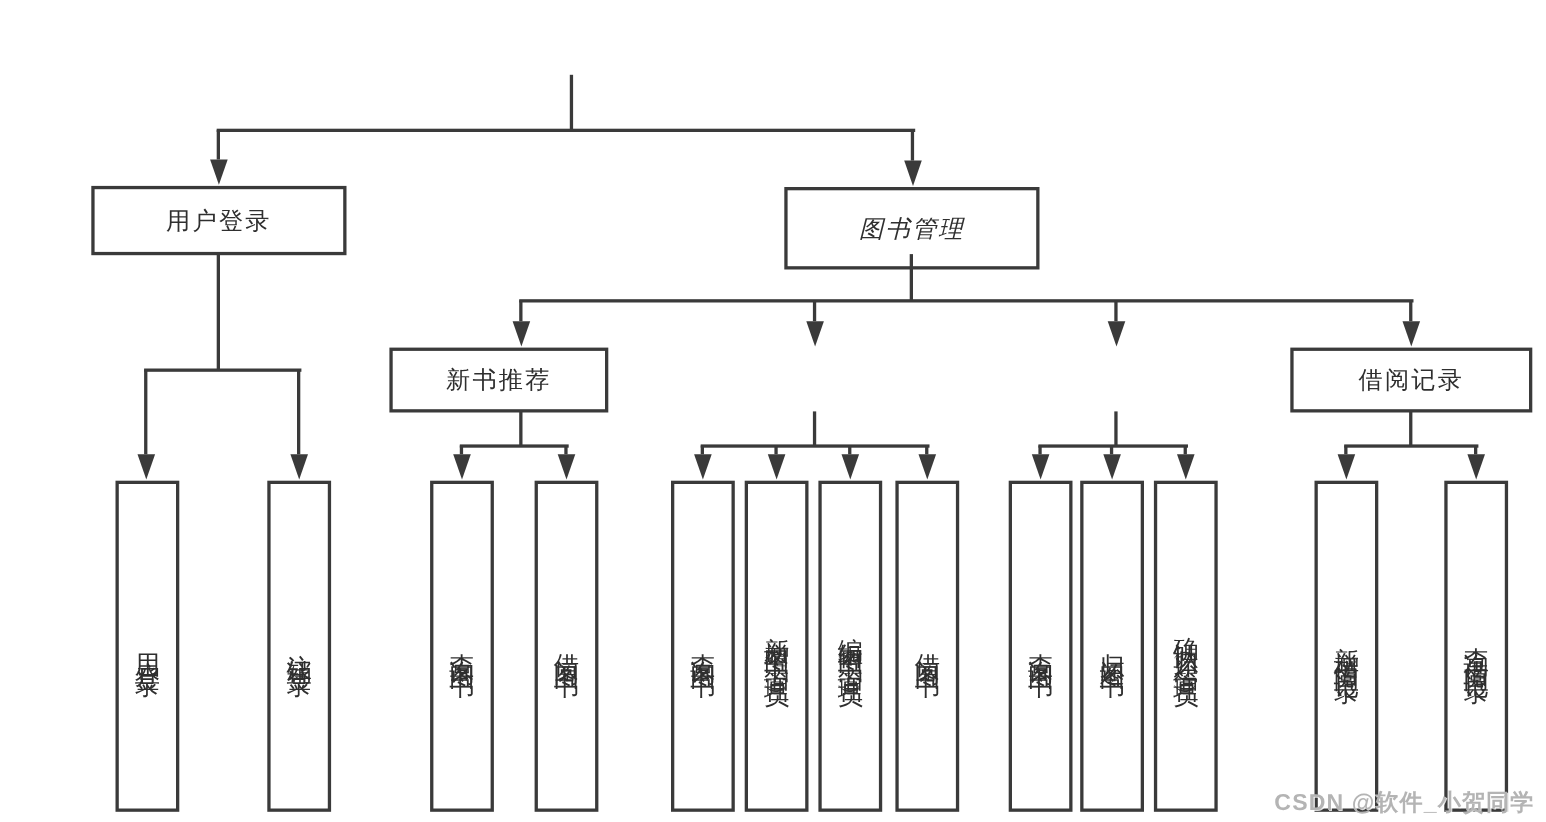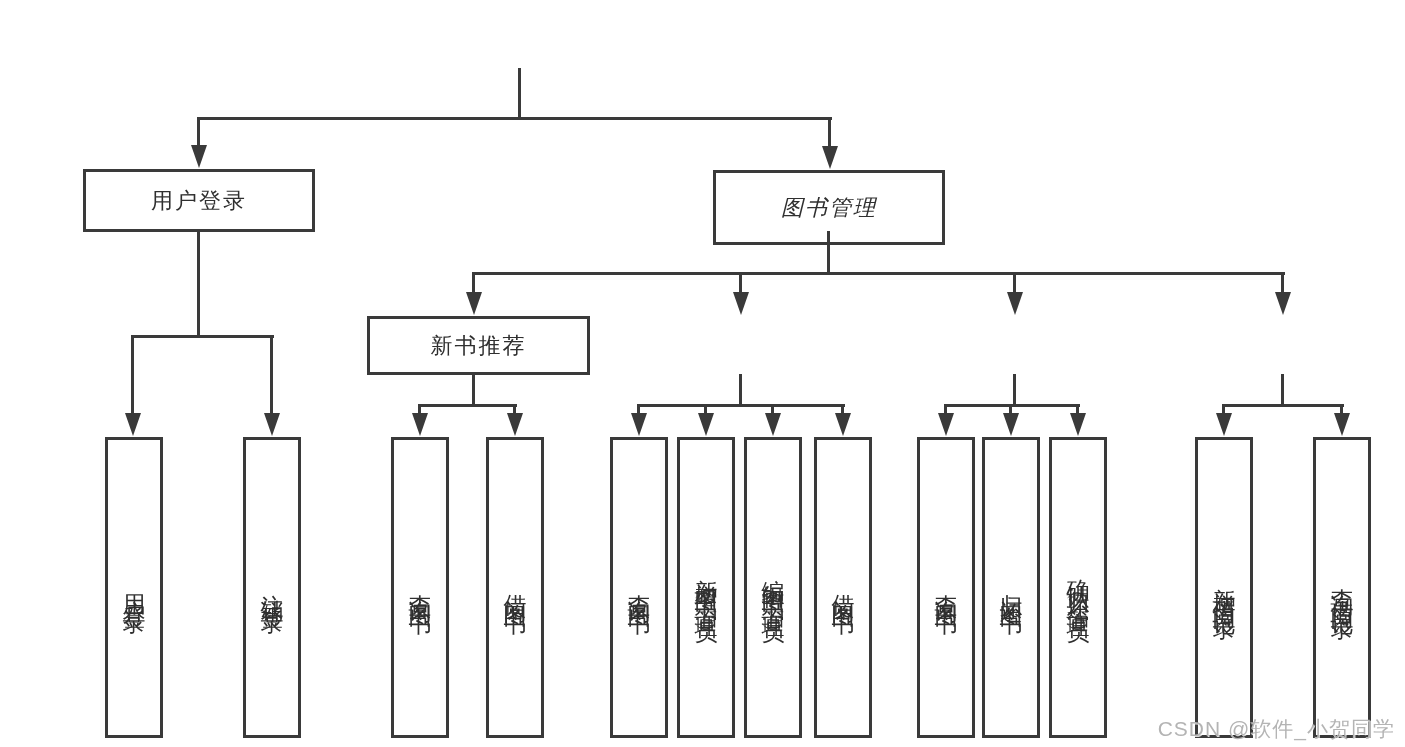--- a/index.html
+++ b/index.html
@@ -49,20 +49,21 @@
     border-top: 23px solid #3a3a3a;
   }
   .watermark {
     position: absolute;
     right: 10px;
     bottom: 4px;
     font-size: 21px;
     letter-spacing: 1px;
     color: #b4b4b4;
     text-shadow: 1px 1px 0 rgba(255,255,255,0.8);
+    font-weight: bold;
   }
 </style>
 </head>
 <body>
 
 <div class="canvas">
 
 
   <div class="vline" style="left:518px; top:68px; height:50px;"></div>
   <div class="hline" style="left:197px; top:117px; width:635px;"></div>
@@ -77,21 +78,22 @@
   <div class="drop" style="left:131px; top:336px; height:77px;"></div>
   <div class="drop" style="left:270px; top:336px; height:77px;"></div>
 
   <div class="vline" style="left:827px; top:231px; height:42px;"></div>
   <div class="hline" style="left:472px; top:272px; width:813px;"></div>
   <div class="drop" style="left:472px; top:273px; height:19px;"></div>
   <div class="drop" style="left:739px; top:273px; height:19px;"></div>
   <div class="drop" style="left:1013px; top:273px; height:19px;"></div>
   <div class="drop" style="left:1281px; top:273px; height:19px;"></div>
 
-  <div class="node h" style="left:367px; top:316px; width:223px; height:59px;">新书推荐</div>
+  <div class="node h" style="left:354px; top:316px; width:199px; height:59px;">新书推荐</div>
+  <div class="node h" style="left:1173px; top:316px; width:220px; height:59px;">借阅记录</div>
 
   <div class="vline" style="left:472px; top:374px; height:31px;"></div>
   <div class="hline" style="left:418px; top:404px; width:99px;"></div>
   <div class="drop" style="left:418px; top:405px; height:8px;"></div>
   <div class="drop" style="left:513px; top:405px; height:8px;"></div>
 
   <div class="vline" style="left:739px; top:374px; height:31px;"></div>
   <div class="hline" style="left:637px; top:404px; width:208px;"></div>
   <div class="drop" style="left:637px; top:405px; height:8px;"></div>
   <div class="drop" style="left:704px; top:405px; height:8px;"></div>

